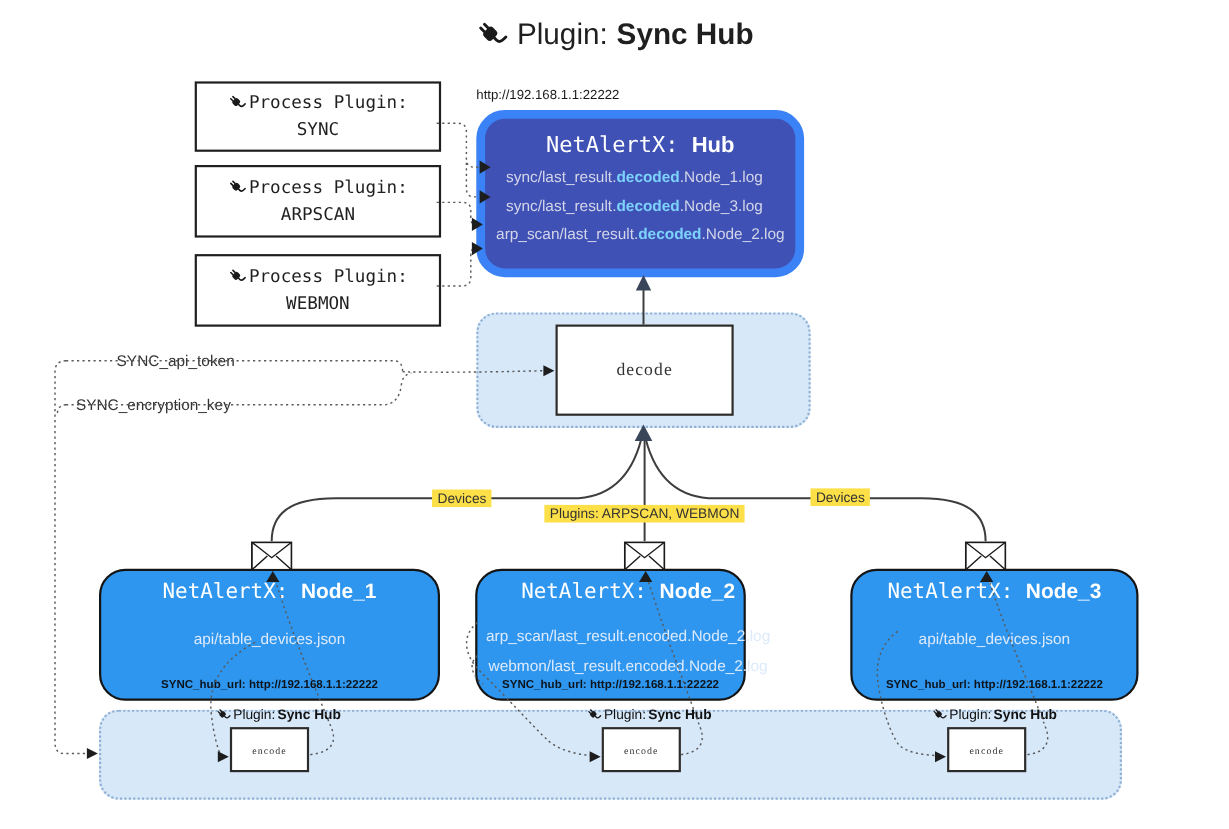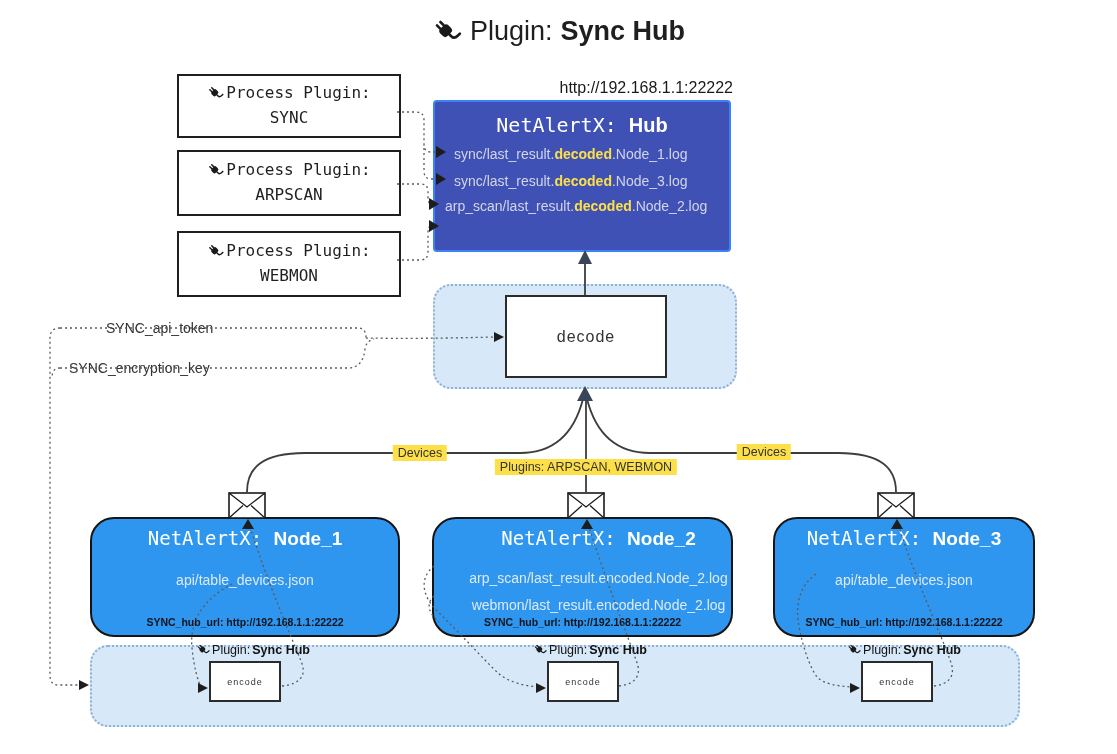--- a/index.html
+++ b/index.html
@@ -9,51 +9,51 @@
   
   #title{left:0;top:16px;width:1117px;display:flex;justify-content:center;align-items:center;gap:8px;
          font-size:27px;color:#1f1f1f;}
   #title .bold{font-weight:700;}
   
   .ppbox{left:177px;width:220px;background:#fff;border:2px solid #1f1f1f;
          display:flex;flex-direction:column;align-items:center;justify-content:center;
          font-family:"DejaVu Sans Mono",monospace;font-size:16px;color:#1f1f1f;line-height:1.55;}
   .ppbox .l1{display:flex;align-items:center;gap:2px;}
   
-  #hub-url{left:433px;top:79px;width:300px;text-align:right;font-size:16px;color:#1a1a1a;}
-  #hub{left:433px;top:100px;width:298px;height:152px;background:#3f51b5;border:2px solid #3b82f6;
-       border-radius:4px;box-sizing:border-box;color:#fff;}
+  #hub-url{left:433px;top:79px;width:300px;text-align:left;font-size:12px;color:#1a1a1a;}
+  #hub{left:433px;top:100px;width:298px;height:152px;background:#3f51b5;border:8px solid #3b82f6;
+       border-radius:26px;box-sizing:border-box;color:#fff;}
   .boxtitle{font-family:"DejaVu Sans Mono",monospace;font-size:20px;text-align:center;white-space:nowrap;}
   .boxtitle .bold{font-family:"Liberation Sans",sans-serif;font-weight:700;font-size:20px;}
   #hub .boxtitle{margin-top:11px;}
   .hublog{position:absolute;height:18px;line-height:18px;font-size:14px;color:#d3d5e8;white-space:nowrap;}
-  .hublog b{color:#fde047;font-weight:700;}
+  .hublog b{color:#7dd3fc;font-weight:700;}
   
   .panel{background:#d7e8f9;border:2px dotted #8fb0d4;border-radius:18px;box-sizing:border-box;}
   #decode-panel{left:433px;top:284px;width:304px;height:105px;}
   .procbox{background:#fff;border:2px solid #2b2b2b;box-sizing:border-box;
            display:flex;align-items:center;justify-content:center;
-           font-family:Liberation Sans, sans-serif;color:#333;}
+           font-family:Liberation Serif, serif;color:#333;}
   #decode-box{left:505px;top:295px;width:162px;height:83px;font-size:16px;letter-spacing:1px;}
   
   .keylabel{font-size:14px;color:#333;background:#fff;padding:0 3px;white-space:nowrap;height:17px;line-height:17px;}
   #key-api{left:103px;top:320px;}
   #key-enc{left:66px;top:360px;}
   
   .edgelabel{font-size:12.5px;color:#333;background:#fde047;padding:1px 5px;white-space:nowrap;transform:translate(-50%,-50%);z-index:7;}
   
   .node{background:#2e96ee;border:2px solid #141414;border-radius:24px;box-sizing:border-box;color:#fff;
         top:517px;height:120px;display:flex;flex-direction:column;align-items:center;}
   .node .boxtitle{margin-top:8px;font-size:19px;}
   .node .boxtitle .bold{font-size:19px;}
   .nodefile{font-size:14px;color:#ddeafc;white-space:nowrap;}
   .huburl{position:absolute;bottom:7px;left:0;width:100%;text-align:center;
           font-size:10.5px;font-weight:600;color:#0d141c;}
   #node1{left:90px;width:310px;}
-  #node2{left:432px;width:301px;padding-left:32px;}
+  #node2{left:432px;width:246px;padding-left:32px;}
   #node3{left:773px;width:262px;}
   
   .envelope{top:492px;width:38px;height:27px;z-index:4;}
   
   #encode-panel{left:90px;top:645px;width:930px;height:82px;z-index:0;}
   .encbox{top:661px;width:72px;height:41px;font-size:9px;letter-spacing:1px;z-index:2;}
   .enclabel{top:643px;width:140px;display:flex;align-items:center;justify-content:center;gap:2px;
             font-size:12.5px;color:#111;white-space:nowrap;z-index:2;}
   .enclabel .bold{font-weight:700;}
   

